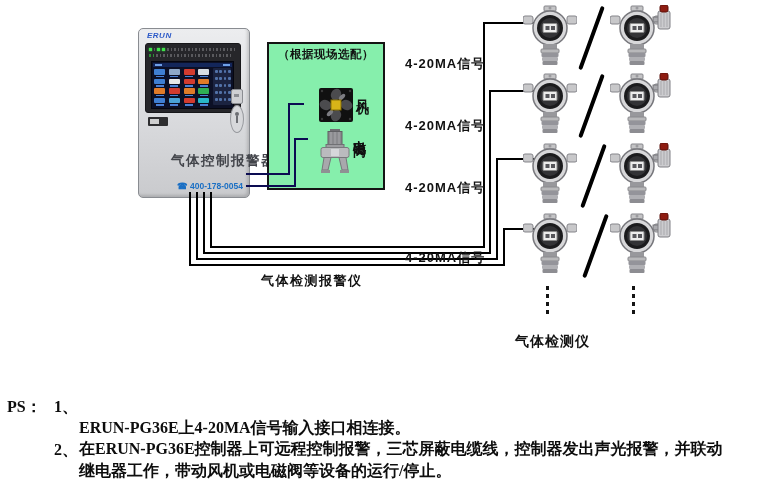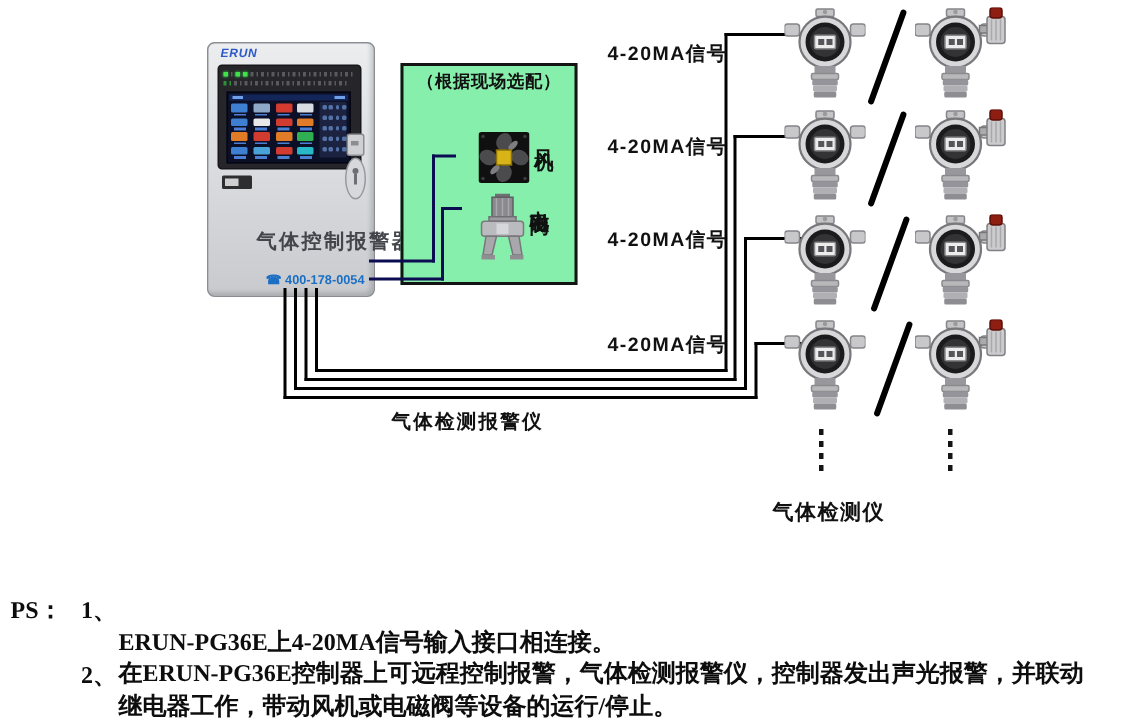--- a/index.html
+++ b/index.html
@@ -38,21 +38,21 @@
   #ctrl-name{left:0;top:123px;width:100%;text-align:left;font-size:13.5px;font-weight:bold;
              letter-spacing:1.5px;color:#43454b;font-family:"Liberation Serif",serif;padding-left:32px;}
   #phone{right:6px;top:152px;font-size:8.5px;font-weight:bold;color:var(--phone,#1a6fc4);white-space:nowrap;}
 
   
   #optionbox{left:267px;top:42px;width:118px;height:148px;border:2px solid #141414;background:#86efac;box-sizing:border-box;}
   #optiontitle{left:0;top:3px;width:100%;text-align:center;font-size:11.5px;font-weight:bold;letter-spacing:.5px;}
   .vlabel{writing-mode:vertical-rl;text-orientation:upright;font-size:13px;font-weight:bold;line-height:1;letter-spacing:2px;}
 
   
-  .siglabel{left:405px;width:80px;font-size:13px;font-weight:bold;letter-spacing:1px;white-space:nowrap;}
+  .siglabel{left:405px;width:80px;font-size:13px;font-weight:bold;letter-spacing:1px;white-space:nowrap;margin-top:28px;}
   #cablelabel{left:261px;top:272px;font-size:13px;font-weight:bold;letter-spacing:1.5px;}
   .collabel{top:333px;font-size:14px;font-weight:bold;text-align:right;letter-spacing:1px;white-space:nowrap;}
   .slash{position:absolute;width:67px;height:4px;background:#000;transform:rotate(-70deg);border-radius:2px;}
   .ellipsis{position:absolute;width:3px;}
   .ellipsis i{display:block;width:3px;height:3.5px;background:#141414;margin-bottom:4.5px;}
 
   
   .note{position:absolute;font-family:"Liberation Serif",serif;font-weight:bold;font-size:16px;color:#0d0d0d;white-space:nowrap;}
 </style>
 </head>
@@ -484,15 +484,15 @@
       <i></i>
       <i></i>
     </div>
 
   <div class="collabel abs" style="left:506px;width:84px">气体检测仪</div>
 
   <div class="note" style="left:7px;top:397px">PS：</div>
   <div class="note" style="left:54px;top:397px">1、</div>
   <div class="note" style="left:79px;top:418px">ERUN-PG36E上4-20MA信号输入接口相连接。</div>
   <div class="note" style="left:54px;top:440px">2、</div>
-  <div class="note" style="left:79px;top:439px">在ERUN-PG36E控制器上可远程控制报警，气体检测报警仪，控制器发出声光报警，并联动</div>
+  <div class="note" style="left:79px;top:439px">在ERUN-PG36E控制器上可远程控制报警，三芯屏蔽电缆线，控制器发出声光报警，并联动</div>
   <div class="note" style="left:79px;top:461px">继电器工作，带动风机或电磁阀等设备的运行/停止。</div>
 </div>
 
 </body></html>

